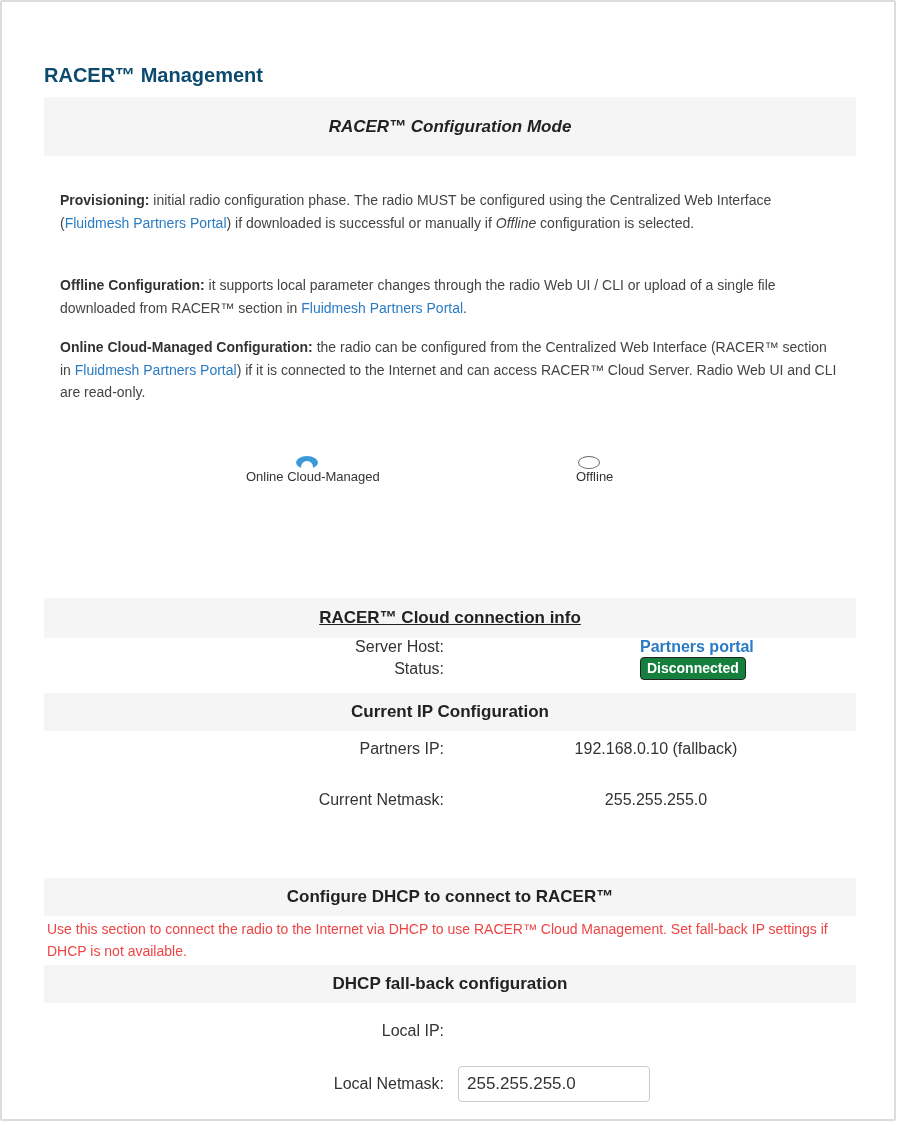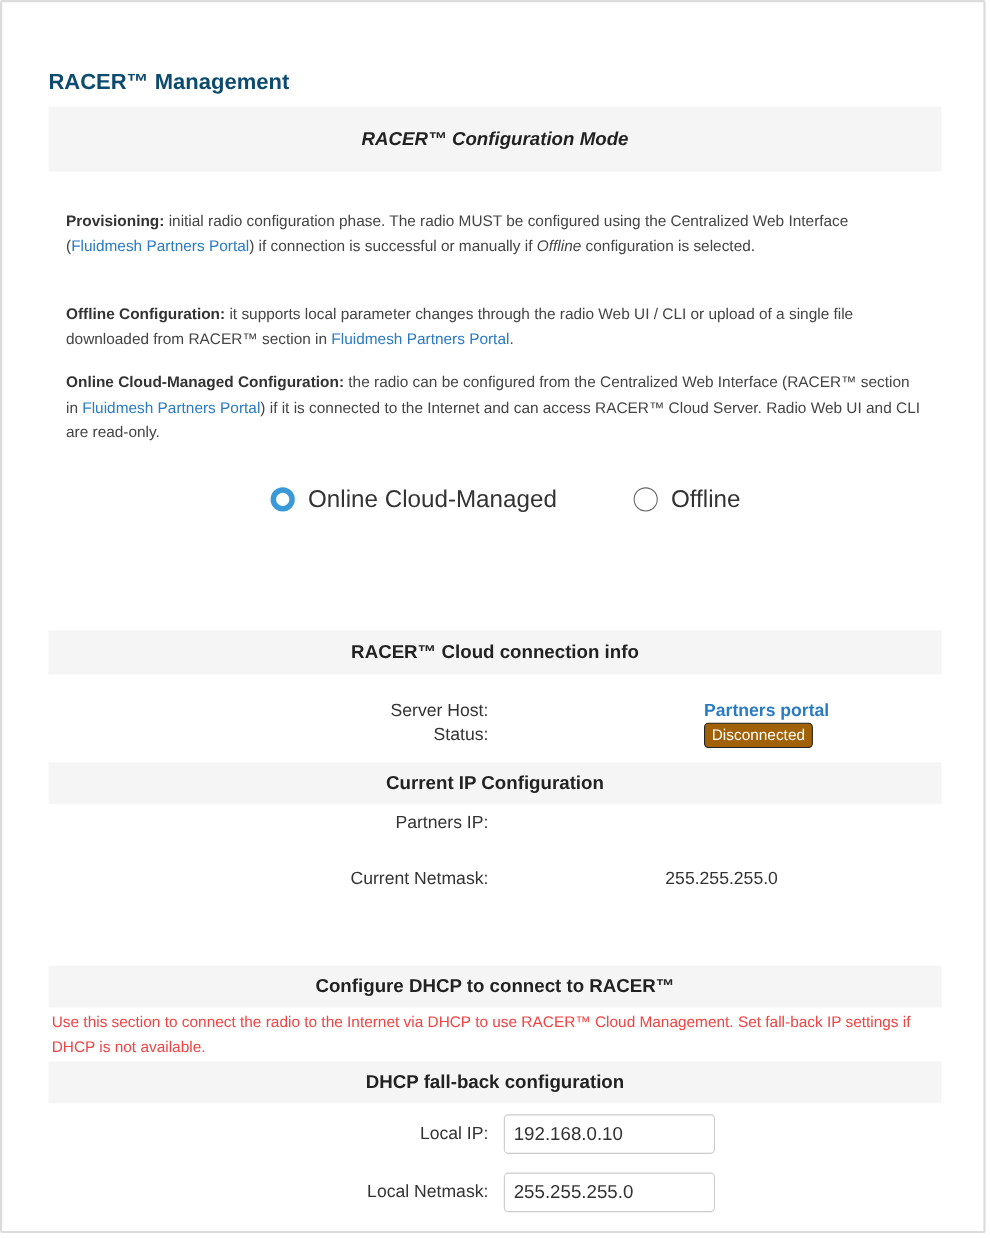--- a/index.html
+++ b/index.html
@@ -21,38 +21,38 @@
   }
   .band-cfg { top: 97px; height: 59px; line-height: 59px; font-size: 17px; font-style: italic; }
   .desc {
     position: absolute; left: 60px; width: 780px; font-size: 14px; line-height: 22.5px; color: #444;
   }
   .desc b { color: #333; }
   .desc a { color: #2a7bc4; text-decoration: none; }
   .d1 { top: 189px; }
   .d2 { top: 274px; }
   .d3 { top: 336px; }
-  .radio-row { position: absolute; top: 440px; height: 28px; display: flex; align-items: center; font-size: 22px; color: #333; cursor: pointer; }
+  .radio-row { position: absolute; top: 456px; height: 28px; display: flex; align-items: center; font-size: 13px; color: #333; cursor: pointer; flex-direction: column; }
   .radio { width: 22px; height: 22px; border-radius: 50%; box-sizing: border-box; margin-right: 12px; }
   .radio.on { background: #3a9ad9; border: 6px solid #3a9ad9; position: relative; }
   .radio.on::after { content: ""; position: absolute; left: -1px; top: -1px; width: 12px; height: 12px; margin: 0; border-radius: 50%; background: #fff; }
   .radio.off { border: 1.5px solid #666; background: #fff; }
   .r1 { left: 246px; }
   .r2 { left: 576px; }
-  .band-cloud { top: 573px; height: 40px; line-height: 40px; font-size: 17px; }
+  .band-cloud { top: 598px; height: 40px; line-height: 40px; font-size: 17px; text-decoration: underline; }
   .band-ip { top: 693px; height: 38px; line-height: 38px; font-size: 17px; }
   .band-dhcp { top: 878px; height: 38px; line-height: 38px; font-size: 17px; }
   .band-fb { top: 965px; height: 38px; line-height: 38px; font-size: 17px; }
   .row { position: absolute; left: 44px; width: 812px; height: 30px; font-size: 16px; color: #333; }
   .row .lbl { position: absolute; right: 412px; top: 5px; text-align: right; white-space: nowrap; }
   .row .val { position: absolute; left: 596px; top: 5px; white-space: nowrap; }
   .row .val.center { left: 470px; width: 284px; text-align: center; }
   .link { color: #2a7bc4; font-weight: bold; text-decoration: none; cursor: pointer; }
   .badge {
-    display: inline-block; background: #a16207; color: #fff; font-weight: normal; font-size: 14px;
+    display: inline-block; background: #15803d; color: #fff; font-weight: bold; font-size: 14px;
     padding: 2px 6px; border-radius: 4px; border: 1px solid #222; line-height: 17px;
   }
   .help { position: absolute; left: 47px; width: 800px; top: 918px; font-size: 14px; line-height: 22px; color: #ef4444; }
   .field-row { position: absolute; left: 44px; width: 812px; height: 38px; font-size: 16px; color: #333; }
   .field-row .lbl { position: absolute; right: 412px; top: 9px; white-space: nowrap; }
   .field-row input {
     position: absolute; left: 414px; top: 0; width: 192px; height: 36px; box-sizing: border-box;
     border: 1px solid #ccc; border-radius: 4px; padding: 0 8px; font-size: 17px; color: #333;
     font-family: "Liberation Sans", sans-serif; background: #fff;
   }
@@ -62,21 +62,21 @@
 </head>
 <body>
 
 <div class="frame"></div>
 
 <div class="page-title">RACER™ Management</div>
 
 <div class="band band-cfg">RACER™ Configuration Mode</div>
 
 <div class="desc d1">
-  <b>Provisioning:</b><span> initial radio configuration phase. The radio MUST be configured using the Centralized Web Interface (</span><a href="#">Fluidmesh Partners Portal</a><span>) if connection is successful or manually if </span><i>Offline</i><span> configuration is selected.</span>
+  <b>Provisioning:</b><span> initial radio configuration phase. The radio MUST be configured using the Centralized Web Interface (</span><a href="#">Fluidmesh Partners Portal</a><span>) if downloaded is successful or manually if </span><i>Offline</i><span> configuration is selected.</span>
 </div>
 
 <div class="desc d2">
   <b>Offline Configuration:</b><span> it supports local parameter changes through the radio Web UI / CLI or upload of a single file downloaded from RACER™ section in </span><a href="#">Fluidmesh Partners Portal</a><span>.</span>
 </div>
 
 <div class="desc d3">
   <b>Online Cloud-Managed Configuration:</b><span> the radio can be configured from the Centralized Web Interface (RACER™ section in </span><a href="#">Fluidmesh Partners Portal</a><span>) if it is connected to the Internet and can access RACER™ Cloud Server. Radio Web UI and CLI are read-only.</span>
 </div>
 
@@ -97,30 +97,30 @@
 </div>
 <div class="row" style="top:655px;">
   <span class="lbl">Status:</span>
   <span class="val" style="top:2px;"><span class="badge">Disconnected</span></span>
 </div>
 
 <div class="band band-ip">Current IP Configuration</div>
 
 <div class="row" style="top:735px;">
   <span class="lbl">Partners IP:</span>
+  <span class="val center">192.168.0.10 (fallback)</span>
 </div>
 <div class="row" style="top:786px;">
   <span class="lbl">Current Netmask:</span>
   <span class="val center">255.255.255.0</span>
 </div>
 
 <div class="band band-dhcp">Configure DHCP to connect to RACER™</div>
 <div class="help">Use this section to connect the radio to the Internet via DHCP to use RACER™ Cloud Management. Set fall-back IP settings if DHCP is not available.</div>
 <div class="band band-fb">DHCP fall-back configuration</div>
 
 <div class="field-row f1">
   <span class="lbl">Local IP:</span>
-  <input type="text" value="192.168.0.10" style="">
 </div>
 <div class="field-row f2">
   <span class="lbl">Local Netmask:</span>
   <input type="text" value="255.255.255.0" style="">
 </div>
 
 </body></html>

